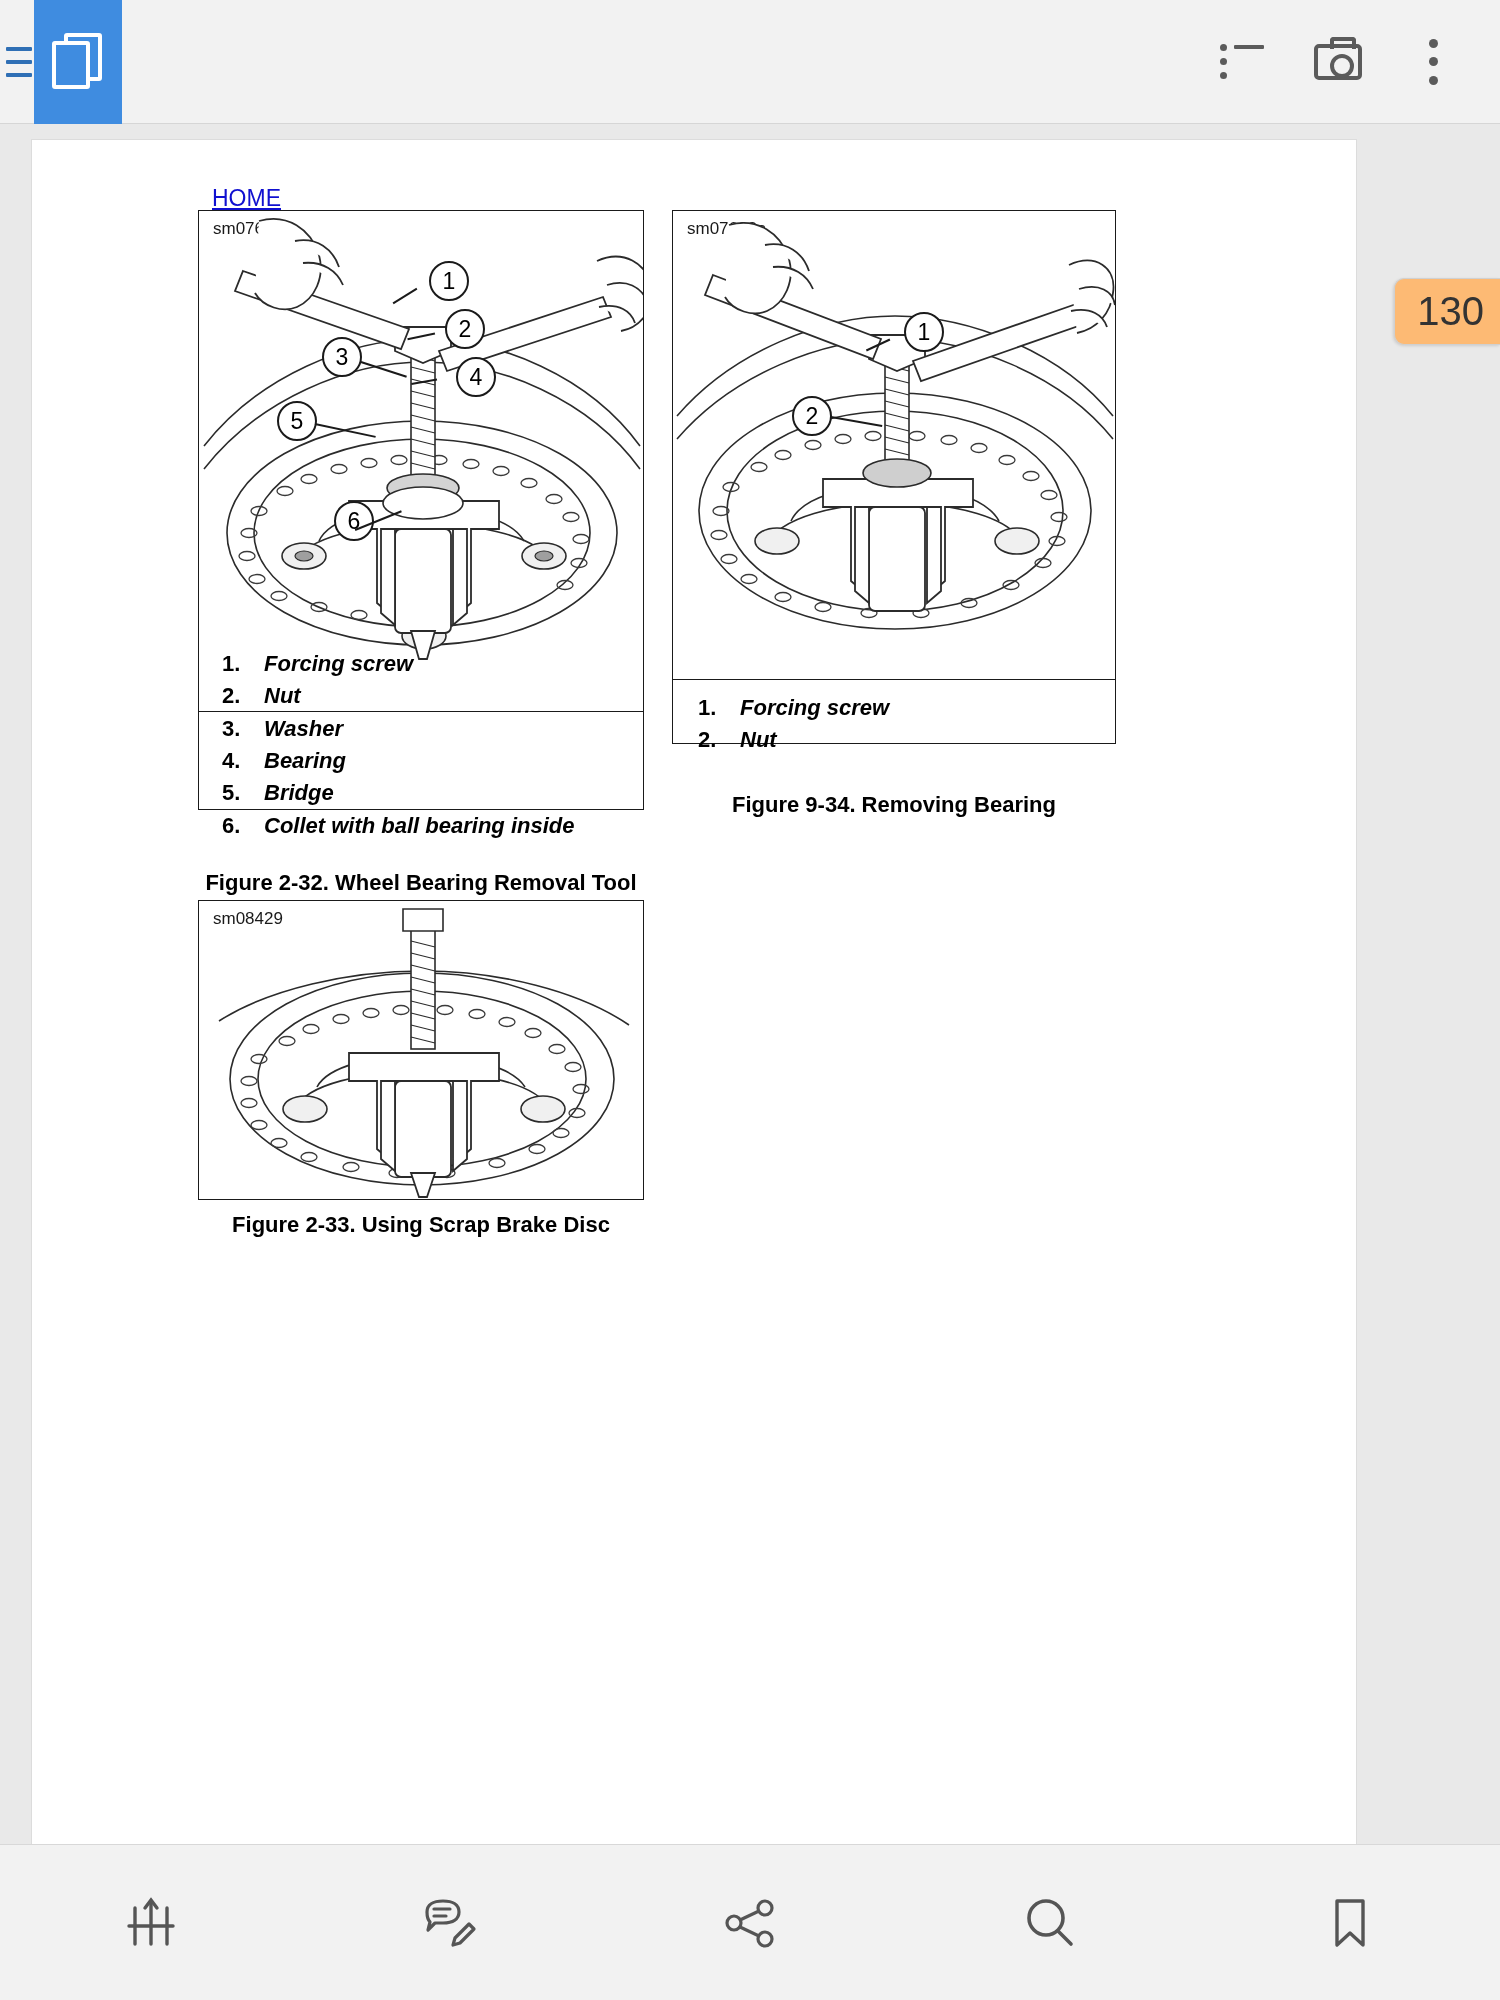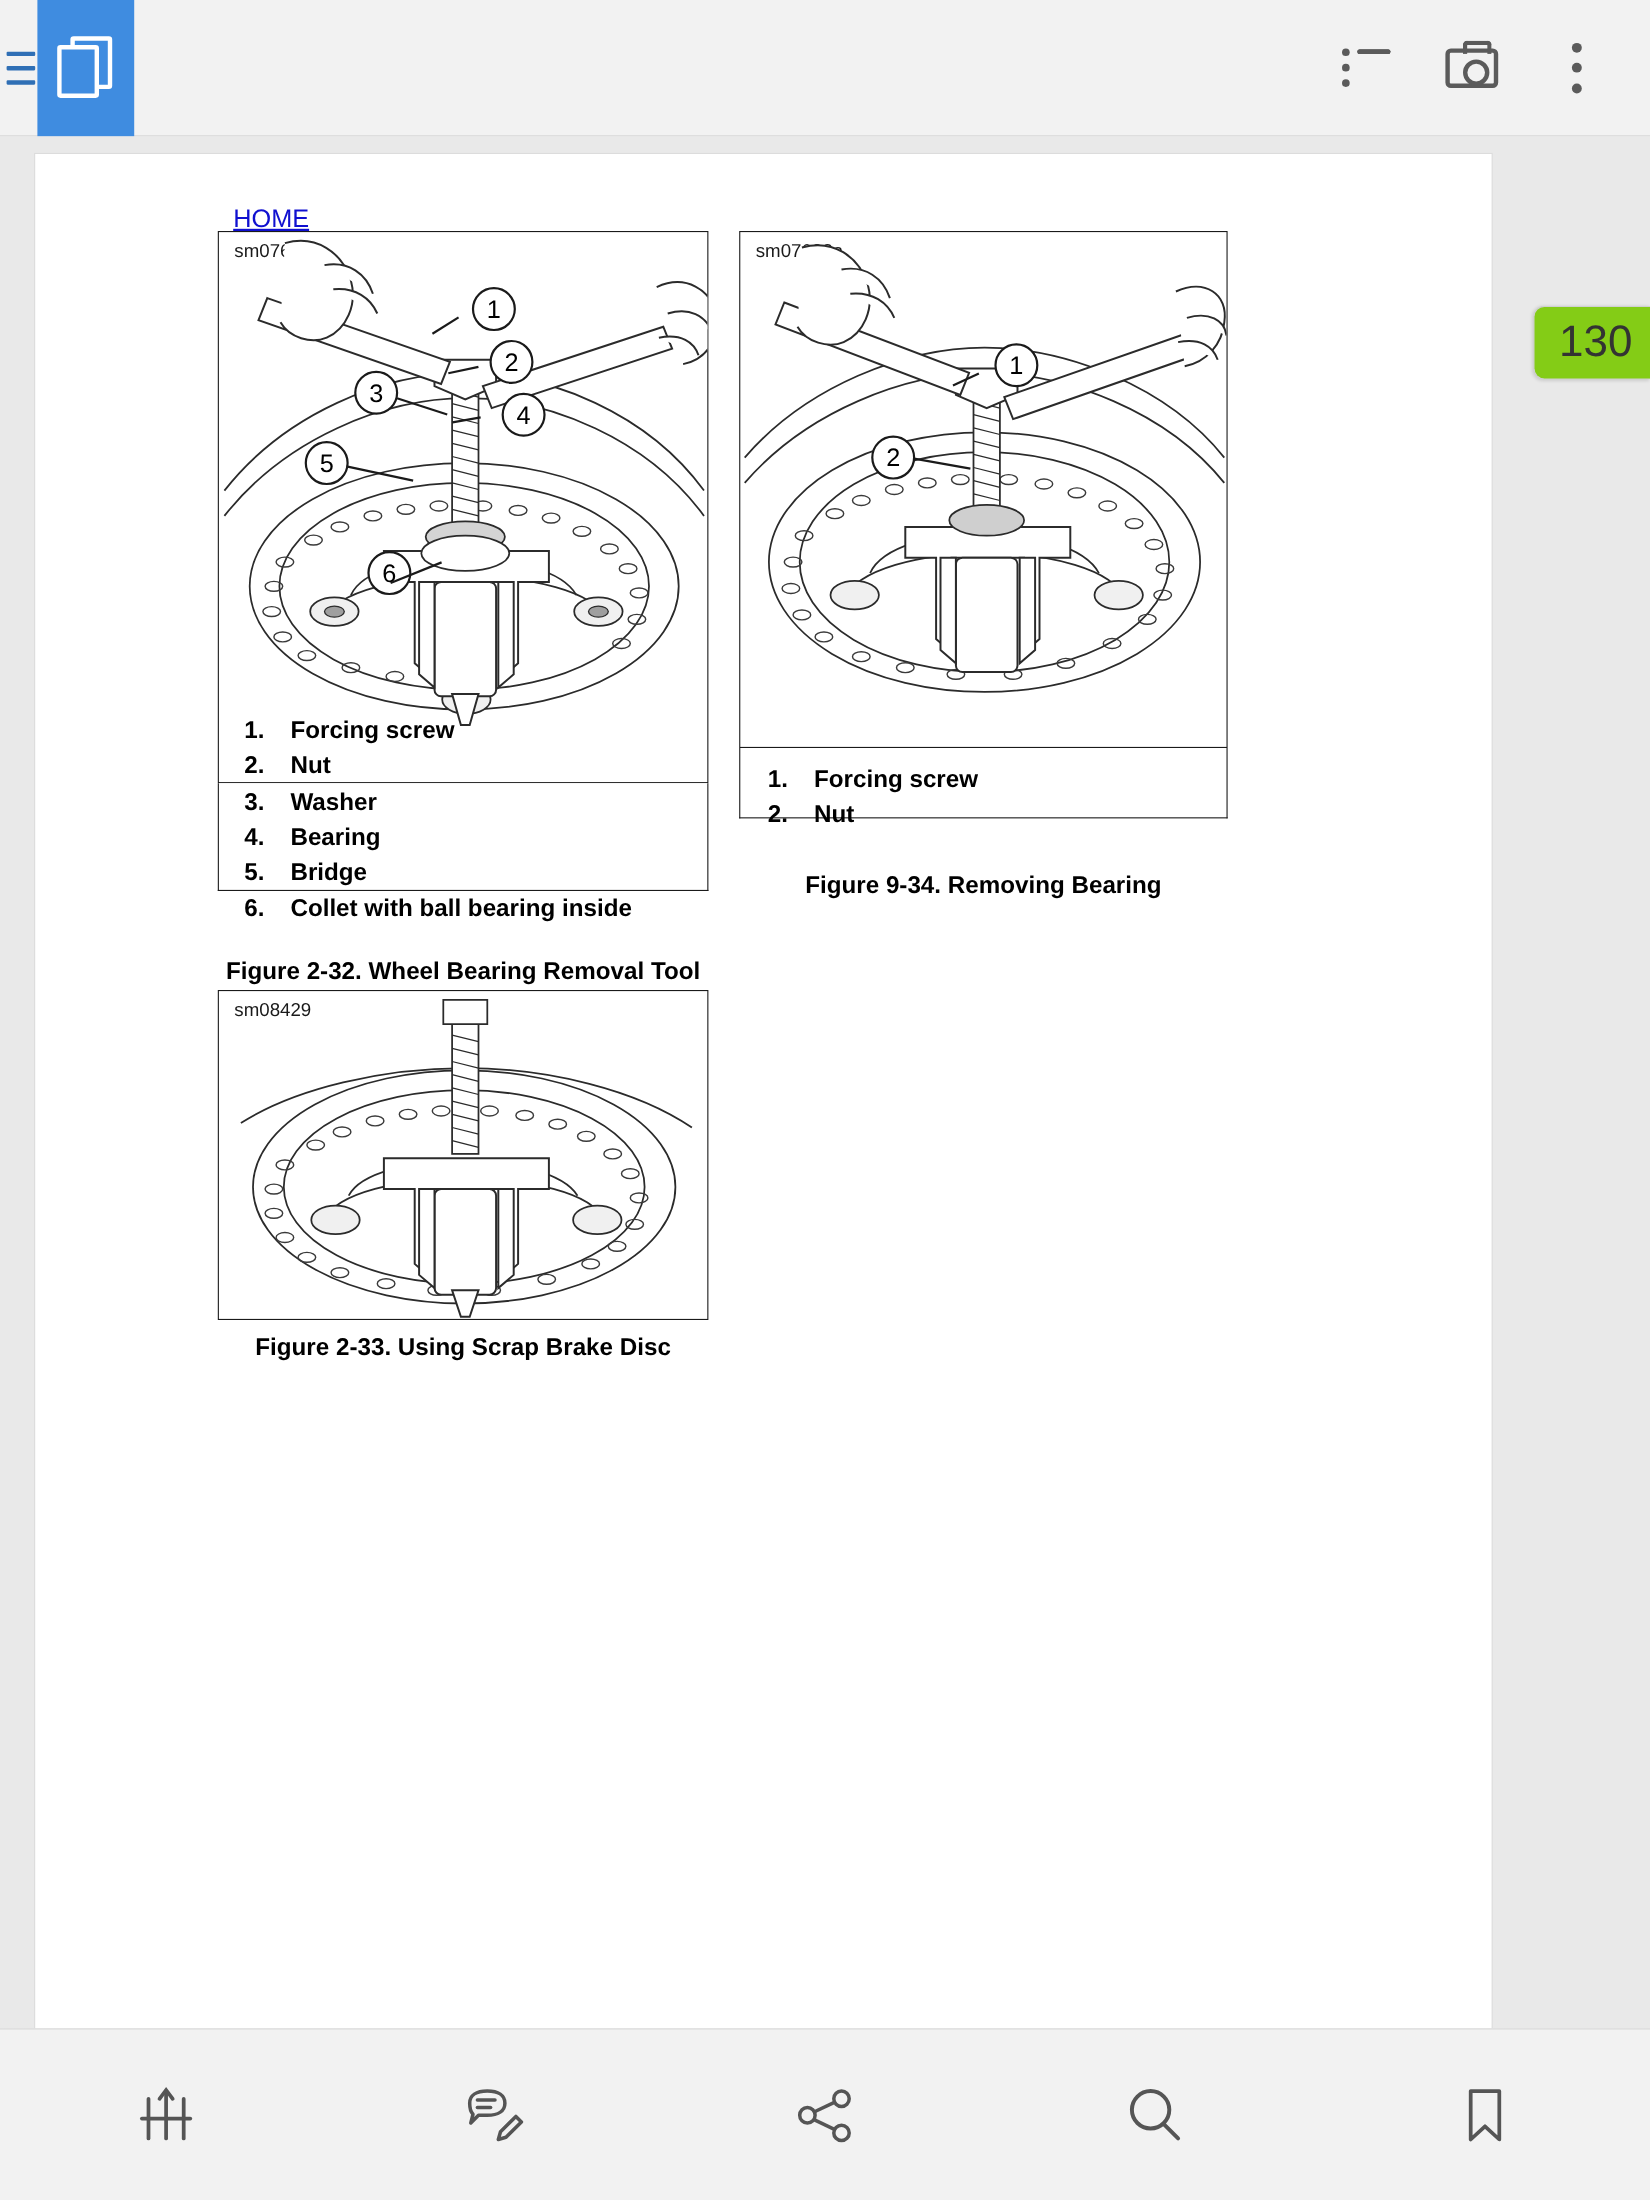--- a/index.html
+++ b/index.html
@@ -86,42 +86,42 @@
   }
   .home-link {
     position: absolute; left: 180px; top: 45px;
     font-size: 23px; color: #1010d0; text-decoration: underline;
     font-family: "Liberation Sans", sans-serif;
   }
 
   
   .page-pill {
     position: absolute; right: 0px; top: 154px;
-    background: #84cc16; border: 1px solid #d0d0d0; border-right: none;
+    background: #fdba74; border: 1px solid #d0d0d0; border-right: none;
     border-radius: 10px 0 0 10px;
     padding: 10px 16px 10px 22px;
     font-size: 40px; color: #333; box-shadow: -1px 1px 3px rgba(0,0,0,.12);
   }
 
   
   .figbox {
     position: absolute; border: 1px solid #1a1a1a; background: #fff; overflow: hidden;
   }
   .smcode {
     position: absolute; left: 14px; top: 8px; font-size: 17px; color: #1a1a1a;
   }
   .figcaption {
     position: absolute; font-size: 22px; font-weight: bold; color: #000; text-align: center;
   }
   .legend {
     position: absolute; font-size: 22px; font-weight: bold; color: #000; line-height: 1.47;
   }
   .legend .row { display: flex; }
   .legend .num { width: 42px; }
-  .legend .txt { white-space: nowrap; }
+  .legend .txt { white-space: nowrap; font-style: italic; }
 
   
   .callout {
     position: absolute; width: 40px; height: 40px; border: 2px solid #1a1a1a;
     border-radius: 50%; background: #fff; color: #000;
     font-size: 23px; display: flex; align-items: center; justify-content: center;
   }
   .lead { position: absolute; background: #1a1a1a; height: 1.5px; transform-origin: left center; }
 
   svg.art { position: absolute; left: 0; top: 0; }

